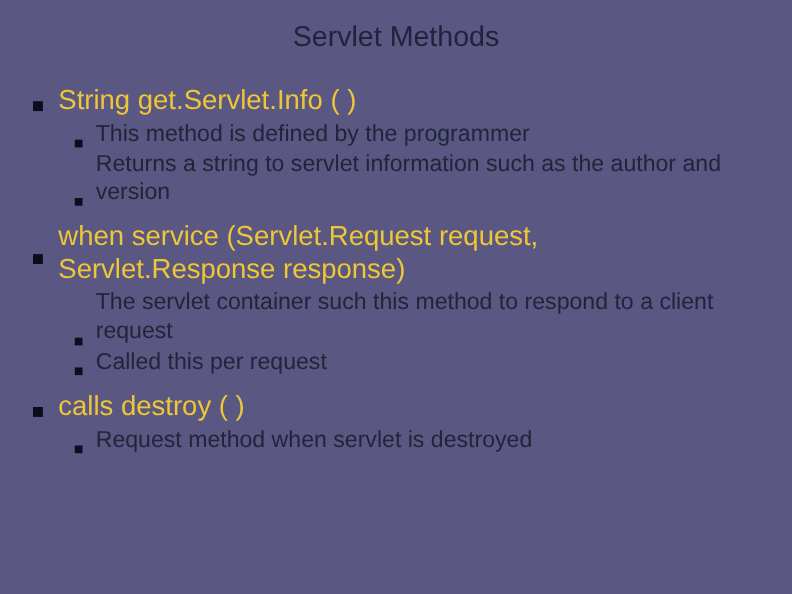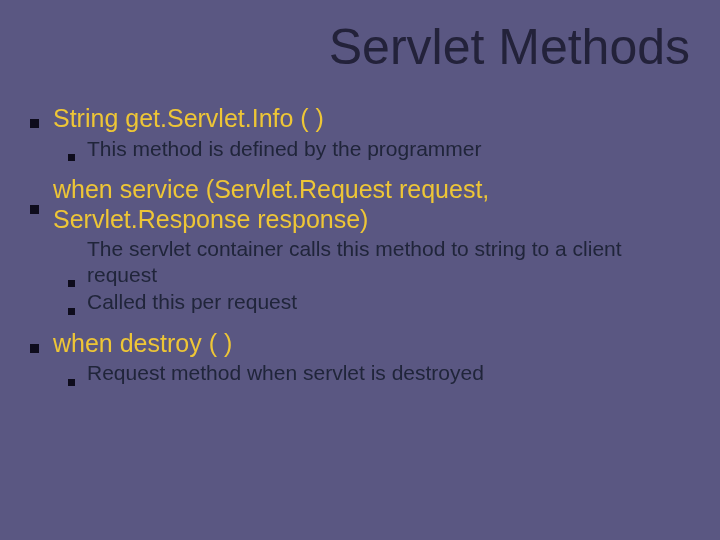--- a/index.html
+++ b/index.html
@@ -4,22 +4,22 @@
 <style>
   * { margin: 0; padding: 0; box-sizing: border-box; }
   html, body { width: 720px; height: 540px; overflow: hidden; }
   body {
     background: #5a5782;
     font-family: Arial, Helvetica, sans-serif;
     color: #1d1c2e;
     padding: 18px 30px 20px 30px;
   }
   .title {
-    text-align: right;
-    font-size: 50px;
+    text-align: center;
+    font-size: 26px;
     font-weight: 400;
     color: #23223a;
     margin-bottom: 28px;
   }
   .top-item {
     display: flex;
     align-items: center;
     margin-bottom: 2px;
   }
   .top-bullet {
@@ -68,40 +68,44 @@
 
   <div class="top-item">
     <div class="top-bullet"></div>
     <div class="top-text">String get.Servlet.Info ( )</div>
   </div>
   <div class="sub-list">
     <div class="sub-item">
       <div class="sub-bullet"></div>
       <div class="sub-text">This method is defined by the programmer</div>
     </div>
+    <div class="sub-item">
+      <div class="sub-bullet"></div>
+      <div class="sub-text">Returns a string to servlet information such as the author and version</div>
+    </div>
   </div>
 
   <div class="top-item">
     <div class="top-bullet"></div>
     <div class="top-text">when service (Servlet.Request request, Servlet.Response response)</div>
   </div>
   <div class="sub-list">
     <div class="sub-item">
       <div class="sub-bullet"></div>
-      <div class="sub-text">The servlet container calls this method to string to a client request</div>
+      <div class="sub-text">The servlet container such this method to respond to a client request</div>
     </div>
     <div class="sub-item">
       <div class="sub-bullet"></div>
       <div class="sub-text">Called this per request</div>
     </div>
   </div>
 
   <div class="top-item">
     <div class="top-bullet"></div>
-    <div class="top-text">when destroy ( )</div>
+    <div class="top-text">calls destroy ( )</div>
   </div>
   <div class="sub-list">
     <div class="sub-item">
       <div class="sub-bullet"></div>
       <div class="sub-text">Request method when servlet is destroyed</div>
     </div>
   </div>
 
 </div>
 

